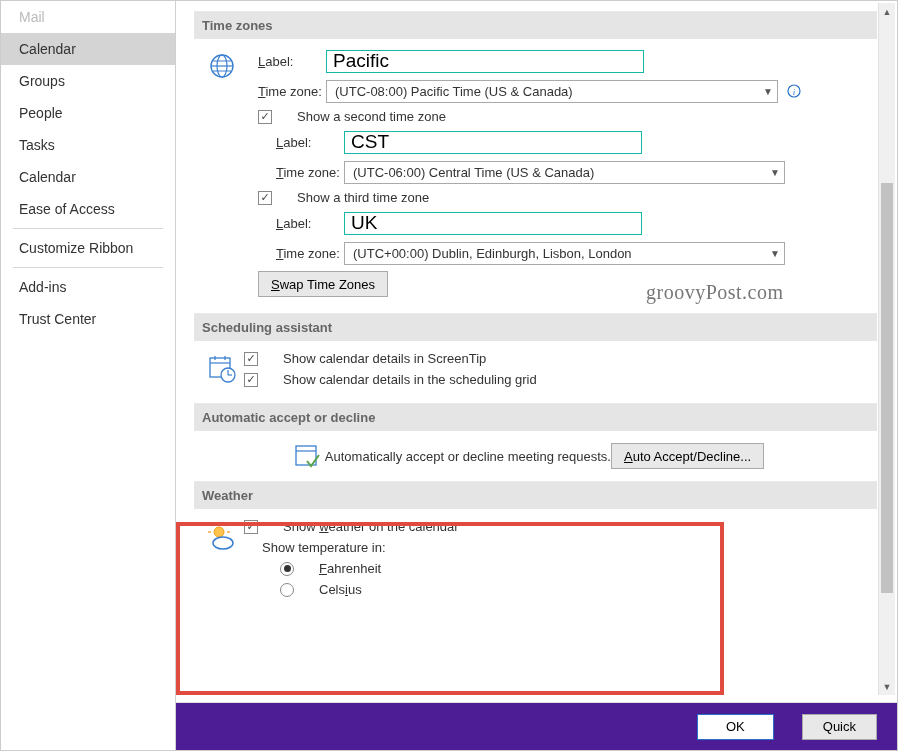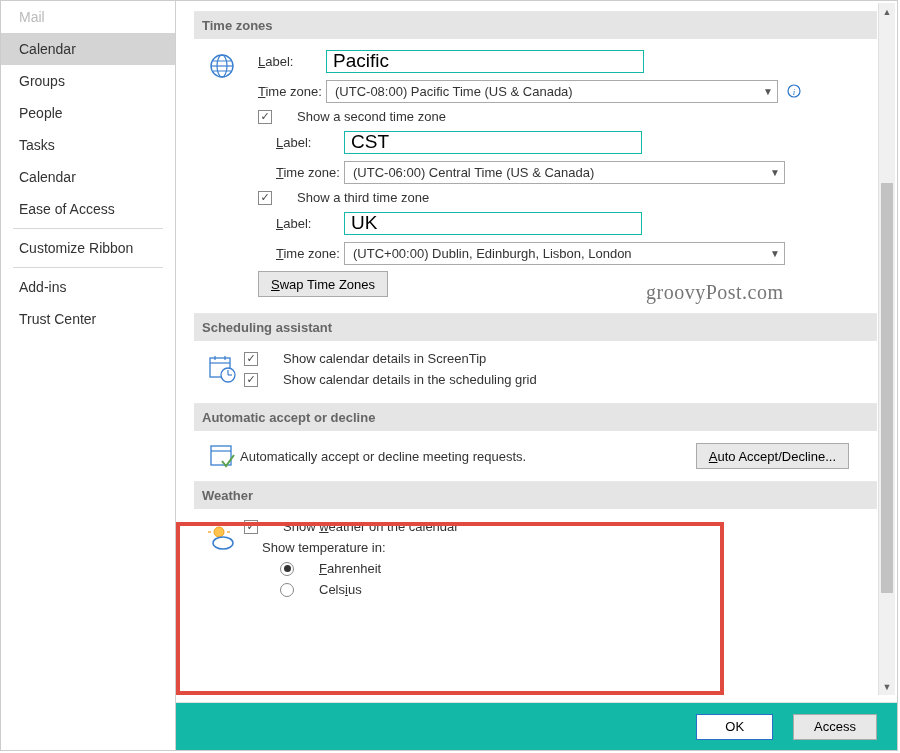--- a/index.html
+++ b/index.html
@@ -243,29 +243,29 @@
     content: "";
     width: 7px; height: 7px;
     background: #333;
     border-radius: 50%;
   }
   .button-bar {
     border-top: 1px solid #e0e0e0;
     padding: 10px 20px 10px 0;
     display: flex;
     justify-content: flex-end;
-    gap: 20px;
-    background: #14b8a6;
+    gap: 28px;
+    background: #4c1d95;
     height: 48px;
     align-items: center;
   }
   .auto-block {
     display: flex;
     align-items: center;
-    justify-content: space-between;
+    justify-content: center;
   }
 </style>
 </head>
 <body>
 
 <div class="dialog">
   <div class="body-panel">
 
     <div class="sidebar">
       <div class="sidebar-item dim">Mail</div>
@@ -431,19 +431,19 @@
       </div>
 
       <div class="scrollbar">
         <div class="scrollbar-btn top">▲</div>
         <div class="scrollbar-thumb"></div>
         <div class="scrollbar-btn bot">▼</div>
       </div>
 
       <div class="button-bar">
         <button class="btn ok">OK</button>
-        <button class="btn" style="padding:4px 20px;">Access</button>
+        <button class="btn" style="padding:4px 20px;">Quick</button>
       </div>
 
       <div class="highlight-box" style="left:0; top:521px; width:548px; height:173px;"></div>
     </div>
   </div>
 </div>
 
 </body></html>

